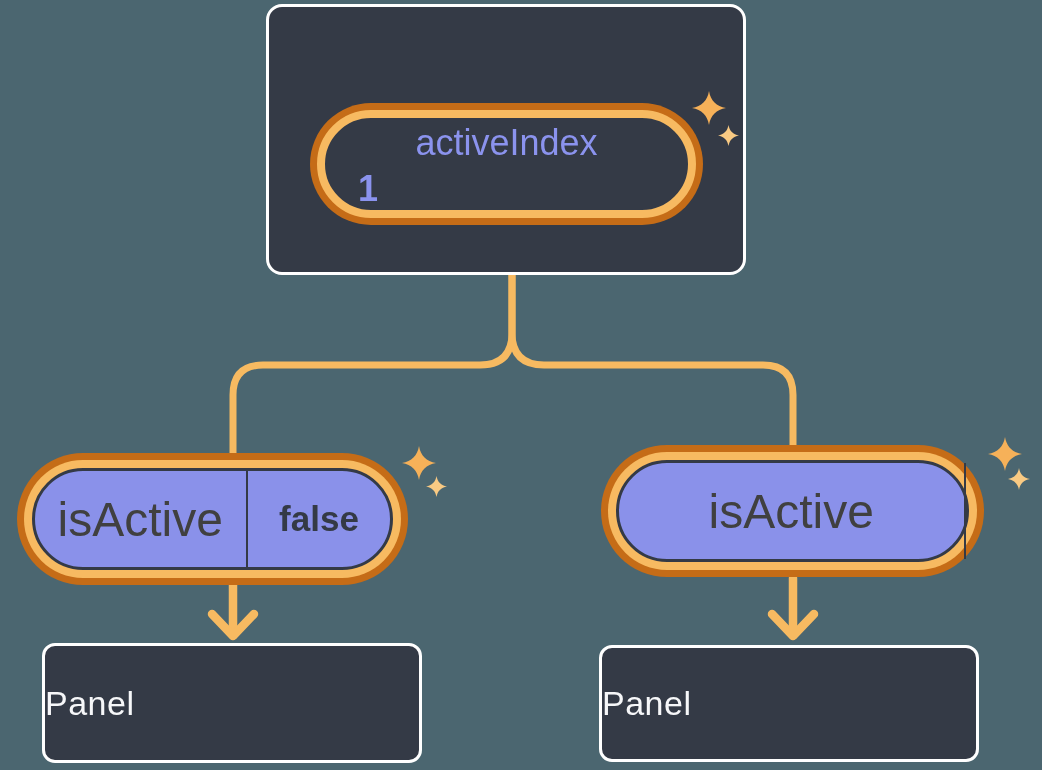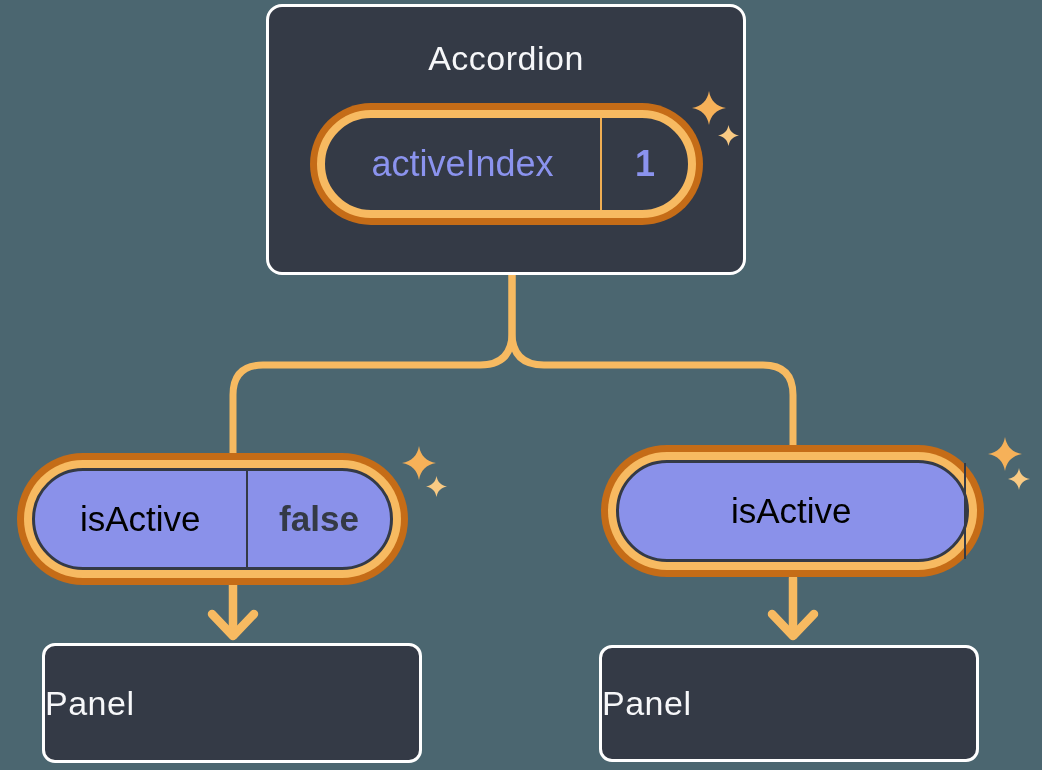--- a/index.html
+++ b/index.html
@@ -24,21 +24,21 @@
     color:#F6F7F9;font-size:34px;font-weight:400;letter-spacing:.5px;
   }
   .panel-label{color:#F6F7F9;font-size:34px;font-weight:400;letter-spacing:.5px;}
 
   
   .state-pill{
     position:absolute;left:48px;top:103px;width:379px;height:108px;
     box-sizing:border-box;background:#343A46;
     border:8px solid #F7BA61;border-radius:999px;
     box-shadow:0 0 0 7px #C56C17;
-    display:flex;align-items:stretch;
+    display:flex;align-items:stretch;flex-direction:column;
   }
   .state-pill .seg{display:flex;align-items:center;justify-content:center;}
   .state-pill .seg.name{flex:1;}
   .state-pill .seg.value{width:86px;}
   .state-name{color:#8B93EE;font-size:36px;}
   .state-value{color:#8B93EE;font-size:36px;font-weight:700;}
   .state-pill .divider{width:2px;background:#F0AE53;}
 
   
   .prop-pill{
@@ -46,21 +46,21 @@
     border:3px solid #343A46;border-radius:999px;
     box-shadow:0 0 0 8px #F7BA61, 0 0 0 15px #C56C17;
     display:flex;align-items:stretch;
   }
   .prop-pill-left{left:32px;top:468px;width:361px;height:102px;}
   .prop-pill-right{left:616px;top:460px;width:353px;height:102px;}
   .prop-pill .seg{display:flex;align-items:center;justify-content:center;}
   .prop-pill .seg.name{flex:1;}
   .prop-pill-left .seg.value{width:142px;}
   .prop-pill-right .seg.value{width:133px;}
-  .prop-name{color:#000000;font-size:35px;}
+  .prop-name{color:#404040;font-size:48px;}
   .prop-value{color:#343A46;font-size:35px;font-weight:700;}
   .prop-pill .divider{width:2.5px;background:#343A46;}
 
   
   .sparkle{position:absolute;}
 </style>
 </head>
 <body>
 
 <div class="canvas">
@@ -68,21 +68,20 @@
   <svg class="connector-layer" viewBox="0 0 1042 770" fill="none">
     <path d="M 512 272 L 512 333 Q 512 365 480 365 L 263 365 Q 233 365 233 395 L 233 460" stroke="#F7BA61" stroke-width="7" stroke-linecap="round"></path>
     <path d="M 512 272 L 512 333 Q 512 365 544 365 L 763 365 Q 793 365 793 395 L 793 452" stroke="#F7BA61" stroke-width="7" stroke-linecap="round"></path>
     <path d="M 233 585 L 233 629" stroke="#F7BA61" stroke-width="8.5" stroke-linecap="round"></path>
     <path d="M 212 614 L 233 636 L 254 614" stroke="#F7BA61" stroke-width="8.5" stroke-linecap="round" stroke-linejoin="round"></path>
     <path d="M 793 578 L 793 629" stroke="#F7BA61" stroke-width="8.5" stroke-linecap="round"></path>
     <path d="M 772 614 L 793 636 L 814 614" stroke="#F7BA61" stroke-width="8.5" stroke-linecap="round" stroke-linejoin="round"></path>
   </svg>
 
   <div class="component-box accordion-box">
-    <div class="box-title">Accordion</div>
 
     <div class="state-pill">
       <div class="seg name">
         <span class="state-name">activeIndex</span>
       </div>
       <div class="divider"></div>
       <div class="seg value">
         <span class="state-value">1</span>
       </div>
     </div>

